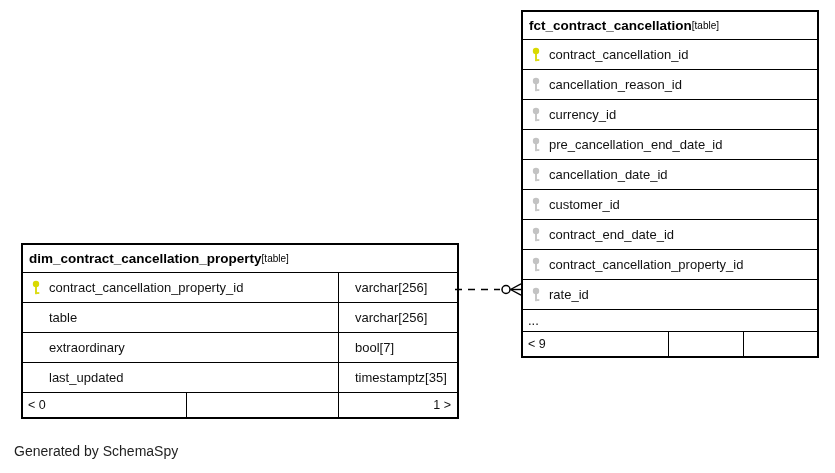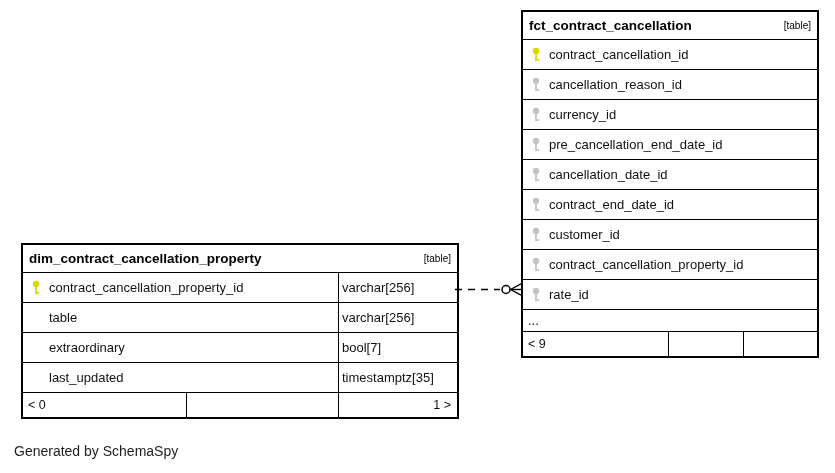--- a/index.html
+++ b/index.html
@@ -14,21 +14,20 @@
   }
   .tnode {
     position: absolute;
     background: #ffffff;
     border: 2px solid #000000;
     box-sizing: border-box;
   }
   .thead {
     display: flex;
     align-items: center;
-    justify-content: space-between;
     height: 27px;
     padding: 0 6px;
   }
   .ttitle { font-weight: bold; font-size: 13.5px; color: #000; white-space: nowrap; }
   .tbadge { font-size: 10px; color: #000; white-space: nowrap; }
   .trow {
     display: flex;
     align-items: center;
     border-top: 1px solid #000000;
     height: 29px;
@@ -46,21 +45,21 @@
   .pk { color: #d9d900; }
   .fk { color: #c3c3c3; }
   .cname { flex: 1; white-space: nowrap; overflow: hidden; }
   .ctype {
     width: 119px;
     flex: none;
     align-self: stretch;
     display: flex;
     align-items: center;
     border-left: 1px solid #000000;
-    padding-left: 3px;
+    padding-left: 16px;
     box-sizing: border-box;
     white-space: nowrap;
   }
   .ellipsis-row {
     border-top: 1px solid #000000;
     height: 21px;
     display: flex;
     align-items: center;
     padding-left: 5px;
     font-size: 13px;
@@ -201,31 +200,31 @@
       <span class="cname">cancellation_date_id</span>
     </div>
     <div class="trow">
       <span class="icon-slot fk">
         <svg class="keysvg" width="10" height="16" viewBox="0 0 10 16">
             <circle cx="5" cy="4" r="3.2" fill="currentColor"></circle>
             <rect x="4.1" y="6.4" width="1.8" height="7.8" fill="currentColor"></rect>
             <rect x="5.9" y="12.2" width="2.4" height="1.7" fill="currentColor"></rect>
           </svg>
       </span>
+      <span class="cname">customer_id</span>
+    </div>
+    <div class="trow">
+      <span class="icon-slot fk">
+        <svg class="keysvg" width="10" height="16" viewBox="0 0 10 16">
+            <circle cx="5" cy="4" r="3.2" fill="currentColor"></circle>
+            <rect x="4.1" y="6.4" width="1.8" height="7.8" fill="currentColor"></rect>
+            <rect x="5.9" y="12.2" width="2.4" height="1.7" fill="currentColor"></rect>
+          </svg>
+      </span>
       <span class="cname">contract_end_date_id</span>
-    </div>
-    <div class="trow">
-      <span class="icon-slot fk">
-        <svg class="keysvg" width="10" height="16" viewBox="0 0 10 16">
-            <circle cx="5" cy="4" r="3.2" fill="currentColor"></circle>
-            <rect x="4.1" y="6.4" width="1.8" height="7.8" fill="currentColor"></rect>
-            <rect x="5.9" y="12.2" width="2.4" height="1.7" fill="currentColor"></rect>
-          </svg>
-      </span>
-      <span class="cname">customer_id</span>
     </div>
     <div class="trow">
       <span class="icon-slot fk">
         <svg class="keysvg" width="10" height="16" viewBox="0 0 10 16">
             <circle cx="5" cy="4" r="3.2" fill="currentColor"></circle>
             <rect x="4.1" y="6.4" width="1.8" height="7.8" fill="currentColor"></rect>
             <rect x="5.9" y="12.2" width="2.4" height="1.7" fill="currentColor"></rect>
           </svg>
       </span>
       <span class="cname">contract_cancellation_property_id</span>

